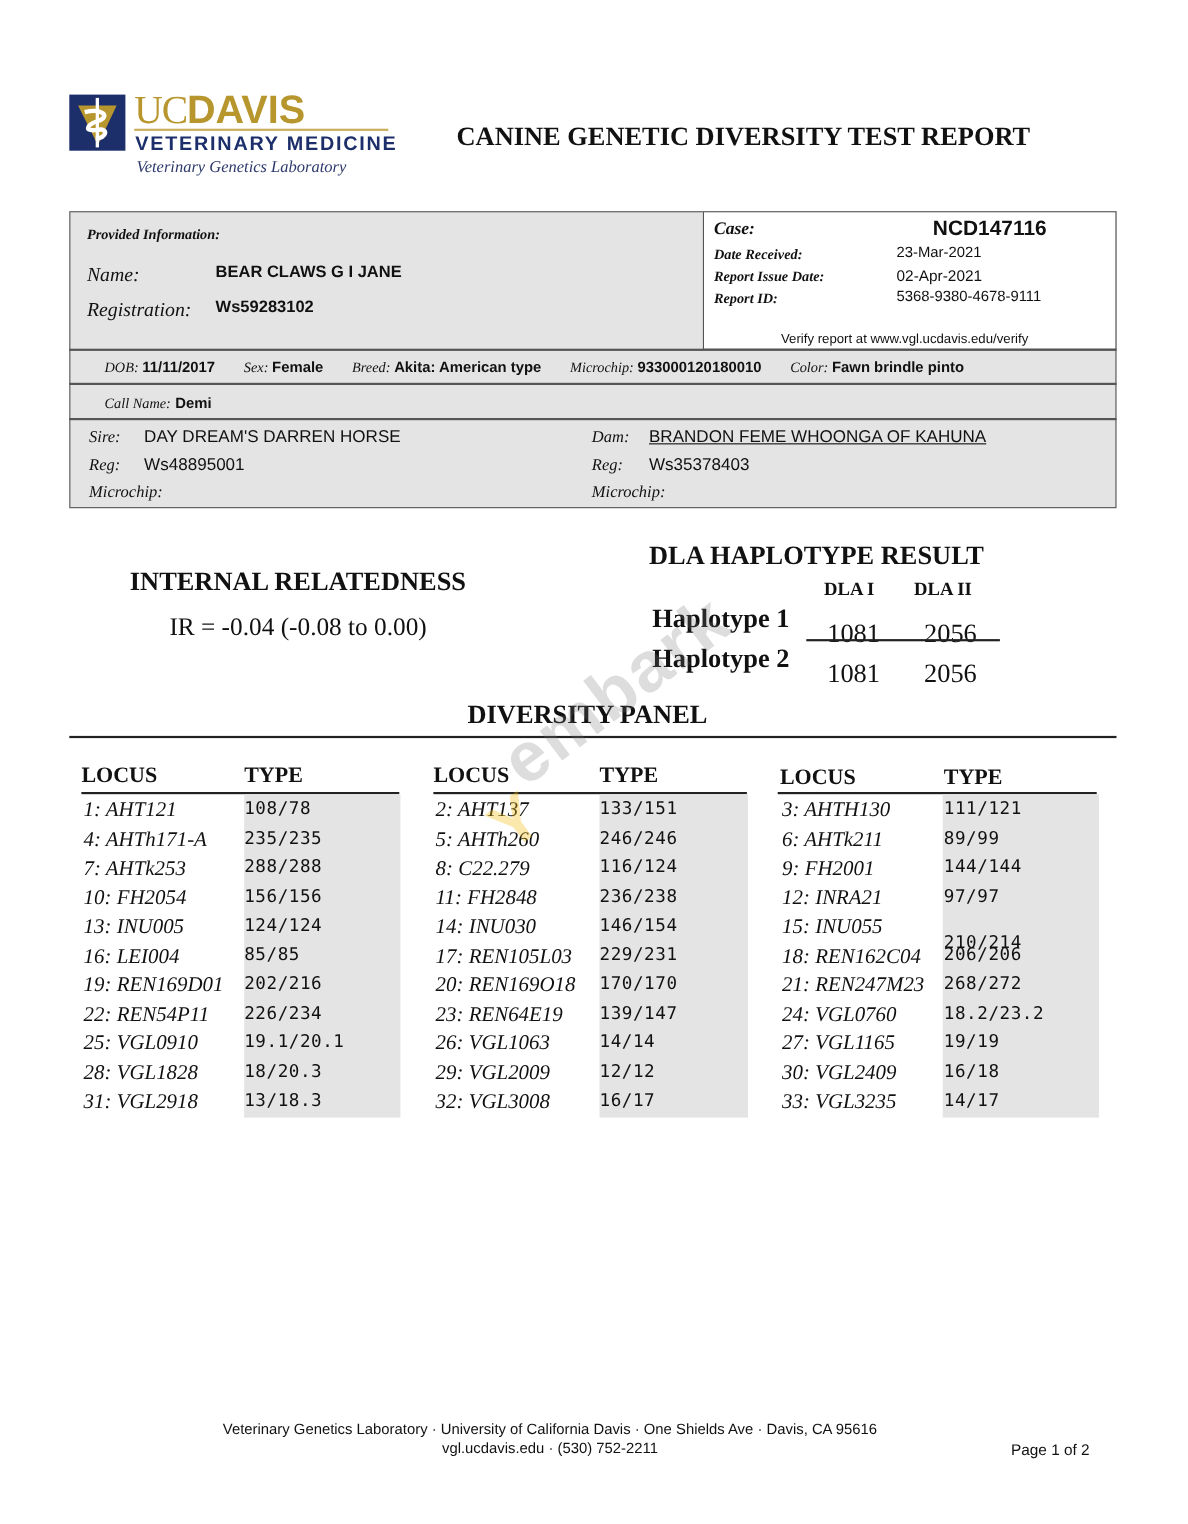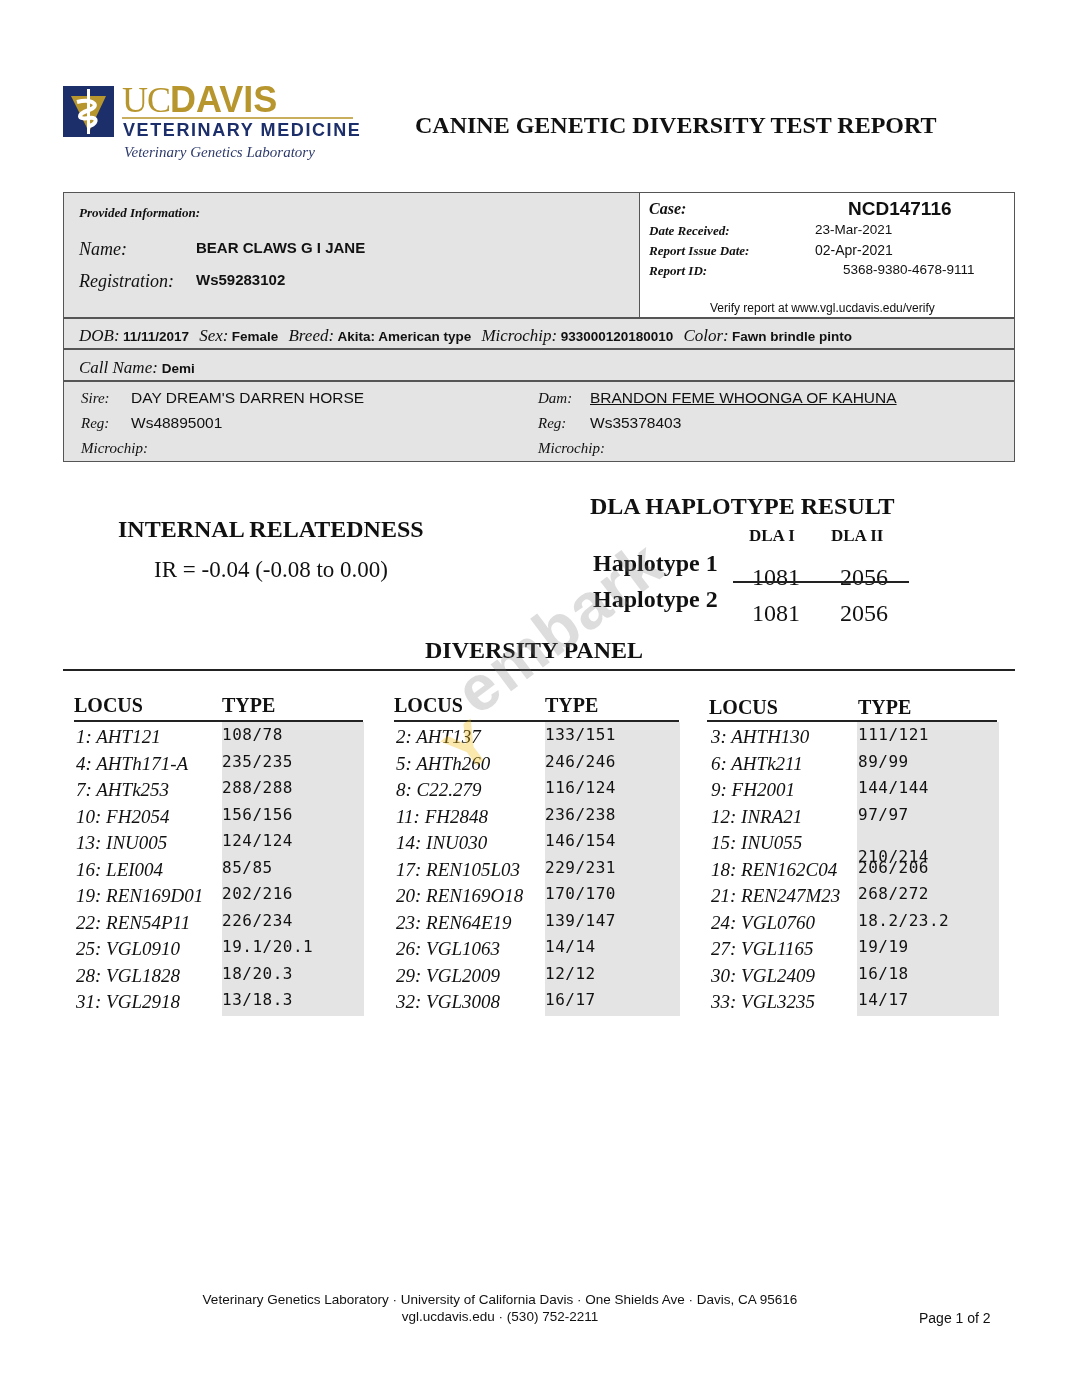--- a/index.html
+++ b/index.html
@@ -17,21 +17,21 @@
   .logo-vm { left: 123px; top: 120px; font-family: "Liberation Sans", sans-serif; font-weight: bold; font-size: 18px; letter-spacing: 1.6px; color: #1d2f6b; }
   .logo-vgl { left: 124px; top: 144px; font-family: "Liberation Serif", serif; font-style: italic; font-size: 15px; color: #2d3a6b; }
 
   .report-title { left: 415px; top: 112px; font-size: 24px; font-weight: bold; }
 
   
   .info-box { left: 63px; top: 192px; width: 952px; height: 270px; border: 1.5px solid #555; background: #e4e4e4; }
   .pi-right { left: 639px; top: 192px; width: 376px; height: 126px; background: #fff; border: 1.5px solid #555; }
   .hline { height: 1.5px; background: #555; }
   .lbl-i { font-style: italic; }
-  .f13 { font-size: 17px; }
+  .f13 { font-size: 13px; margin-left: 16px; }
 
   .sec-h { font-size: 24px; font-weight: bold; }
   .dla-col { font-size: 17px; font-weight: bold; }
   .hap-lbl { font-size: 24px; font-weight: bold; }
   .hap-val { font-size: 24px; margin-top: 14px; }
 
   .panel-rule { left: 63px; top: 669px; width: 952px; height: 2px; background: #222; }
   .col-head { font-size: 20px; font-weight: bold; }
   .col-rule { height: 2px; background: #222; }
   .type-bg { background: #e4e4e4; }
@@ -70,21 +70,21 @@
 <div class="abs serif lbl-i" style="left:79px;top:271px;font-size:18px;">Registration:</div>
 <div class="abs sans" style="left:196px;top:271px;font-size:15px;font-weight:bold;">Ws59283102</div>
 
 <div class="abs serif" style="left:649px;top:200px;font-size:16px;font-weight:bold;font-style:italic;">Case:</div>
 <div class="abs sans" style="left:848px;top:198px;font-size:19px;font-weight:bold;">NCD147116</div>
 <div class="abs serif" style="left:649px;top:223px;font-size:13px;font-weight:bold;font-style:italic;">Date Received:</div>
 <div class="abs sans" style="left:815px;top:222px;font-size:13.5px;">23-Mar-2021</div>
 <div class="abs serif" style="left:649px;top:243px;font-size:13px;font-weight:bold;font-style:italic;">Report Issue Date:</div>
 <div class="abs sans" style="left:815px;top:242px;font-size:14px;">02-Apr-2021</div>
 <div class="abs serif" style="left:649px;top:263px;font-size:13px;font-weight:bold;font-style:italic;">Report ID:</div>
-<div class="abs sans" style="left:815px;top:262px;font-size:13.5px;margin-left:28px;">5368-9380-4678-9111</div>
+<div class="abs sans" style="left:815px;top:262px;font-size:13.5px;">5368-9380-4678-9111</div>
 <div class="abs sans" style="left:710px;top:301px;font-size:12px;">Verify report at www.vgl.ucdavis.edu/verify</div>
 
 <div class="abs hline" style="left:63px;top:317px;width:952px;"></div>
 <div class="abs" style="left:79px;top:326px;font-size:13.5px;white-space:nowrap;">
   <span class="serif lbl-i f13">DOB:</span>
   <span class="sans" style="font-weight:bold;font-size:13.5px;">11/11/2017</span>&nbsp;&nbsp;
   <span class="serif lbl-i f13">Sex:</span>
   <span class="sans" style="font-weight:bold;">Female</span>&nbsp;&nbsp;
   <span class="serif lbl-i f13">Breed:</span>
   <span class="sans" style="font-weight:bold;">Akita: American type</span>&nbsp;&nbsp;

